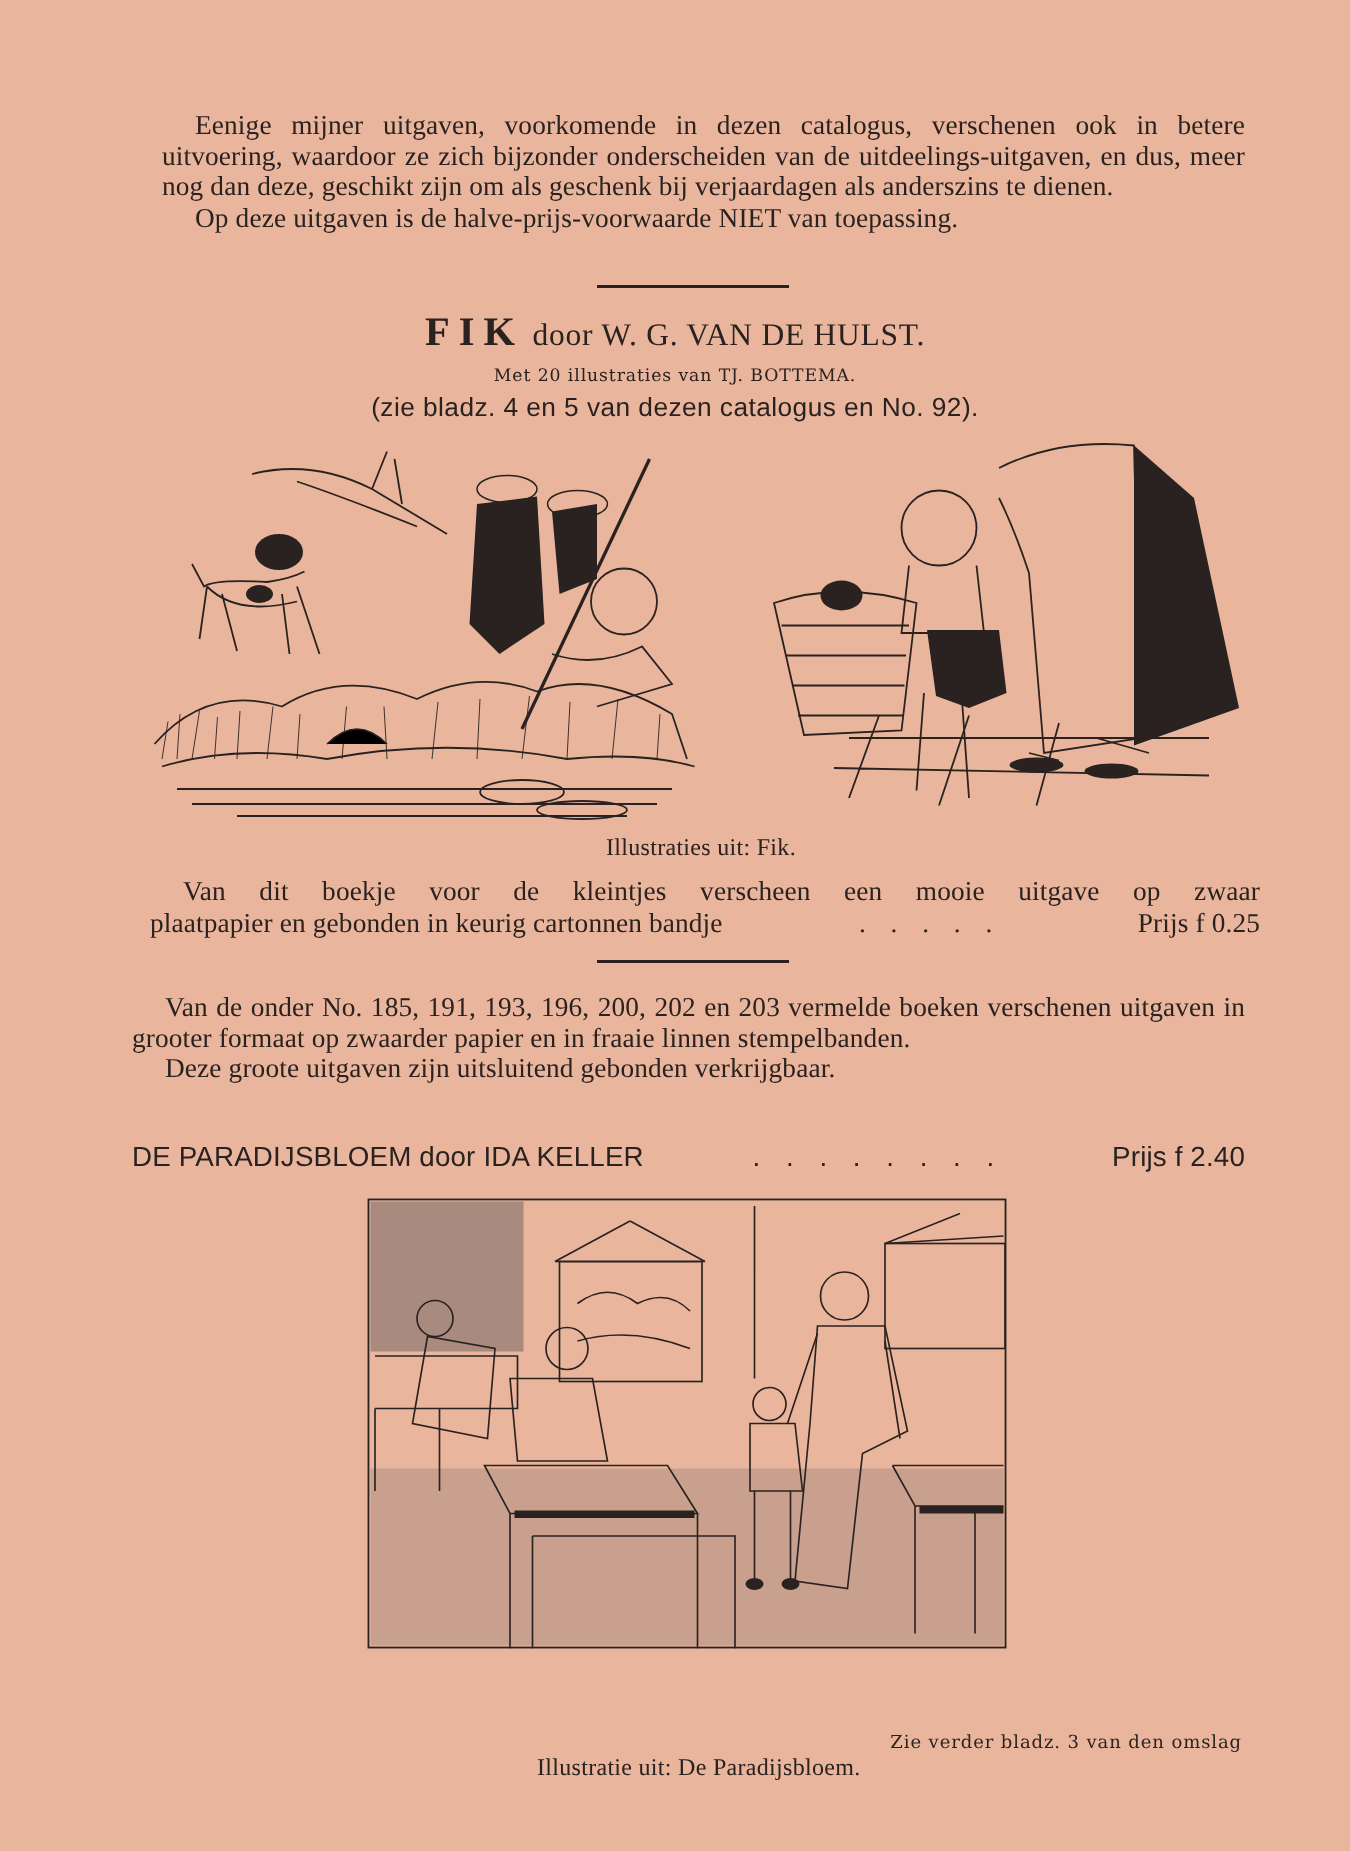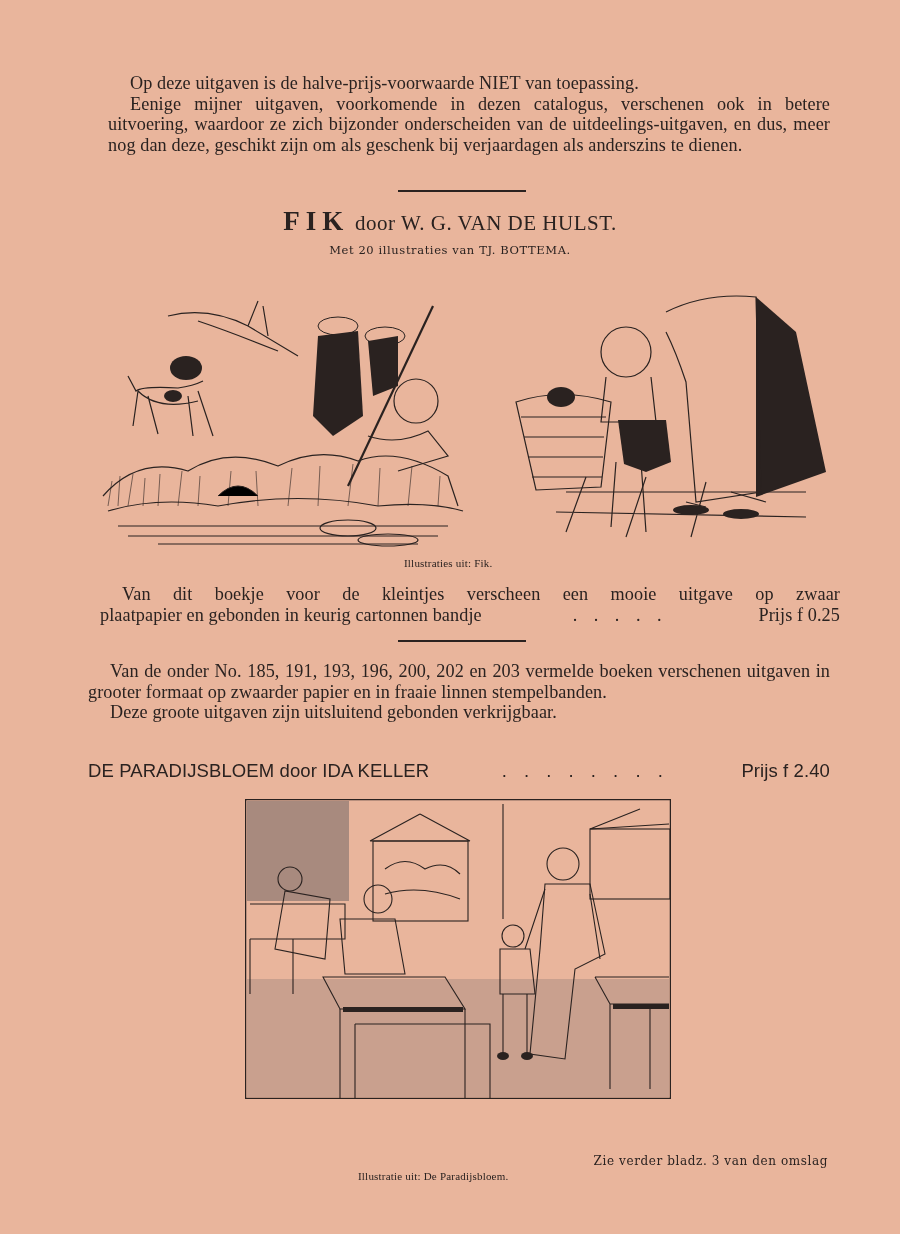--- a/index.html
+++ b/index.html
@@ -33,21 +33,21 @@
   .title-fik .big { font-size: 27px; letter-spacing: 6px; font-weight: bold; }
   .subtitle {
     top: 243px; font-size: 11.5px; letter-spacing: 0.6px;
     font-family: "DejaVu Serif", serif;
   }
   .ref {
     top: 261px; font-size: 17.5px; letter-spacing: 0.3px;
     font-family: "Liberation Sans", "DejaVu Sans", sans-serif;
   }
   .caption {
-    position: absolute; font-size: 11px;
+    position: absolute; font-size: 16px;
     font-family: "Liberation Serif", serif;
     letter-spacing: 0.2px;
   }
   .illus { position: absolute; }
   .priceline {
     display: flex; justify-content: space-between;
   }
   .dots { letter-spacing: 6px; }
   .paradijs {
     position: absolute; left: 88px; width: 742px; top: 760px;
@@ -59,31 +59,32 @@
     position: absolute; right: 72px; top: 1154px; font-size: 12px;
     letter-spacing: 0.6px; font-family: "DejaVu Serif", serif;
   }
 </style>
 </head>
 <body>
 
 <div class="page">
 
   <div class="para" style="top:73px;">
+    <p class="ind">Eenige mijner uitgaven, voorkomende in dezen catalogus, verschenen ook in betere uitvoering, waardoor ze zich bijzonder onderscheiden van de uitdeelings-uitgaven, en dus, meer nog dan deze, geschikt zijn om als geschenk bij verjaardagen als anderszins te dienen.</p>
     <p class="ind" style="text-align:left;">Op deze uitgaven is de halve-prijs-voorwaarde NIET van toepassing.</p>
-    <p class="ind">Eenige mijner uitgaven, voorkomende in dezen catalogus, verschenen ook in betere uitvoering, waardoor ze zich bijzonder onderscheiden van de uitdeelings-uitgaven, en dus, meer nog dan deze, geschikt zijn om als geschenk bij verjaardagen als anderszins te dienen.</p>
   </div>
 
   <div class="rule" style="left:398px; width:128px; top:190px;"></div>
 
   <div class="center title-fik">
     <span class="big">FIK</span>
     <span>door W. G. VAN DE HULST.</span>
   </div>
   <div class="center subtitle">Met 20 illustraties van TJ. BOTTEMA.</div>
+  <div class="center ref">(zie bladz. 4 en 5 van dezen catalogus en No. 92).</div>
 
   <svg class="illus" style="left:98px; top:296px;" width="372" height="260" viewBox="0 0 372 260">
     <g fill="none" stroke="#2a2220" stroke-width="1.2">
 
       <path d="M70 20 Q110 10 150 30 Q175 45 200 60 M150 30 L160 5 M165 10 L170 40 M100 25 Q130 35 180 55"></path>
 
       <path d="M30 80 L38 95 Q45 90 80 92 Q95 90 105 85 M40 95 L35 130 M50 100 L60 138 M90 100 L95 140 M100 95 L115 140 M40 95 Q60 115 100 105"></path>
 
       <path d="M5 200 Q40 160 90 175 Q130 150 180 170 Q220 150 260 165 Q300 150 350 180 L360 210"></path>
       <path d="M10 215 Q60 200 120 210 Q200 195 280 210 Q330 205 365 215"></path>

